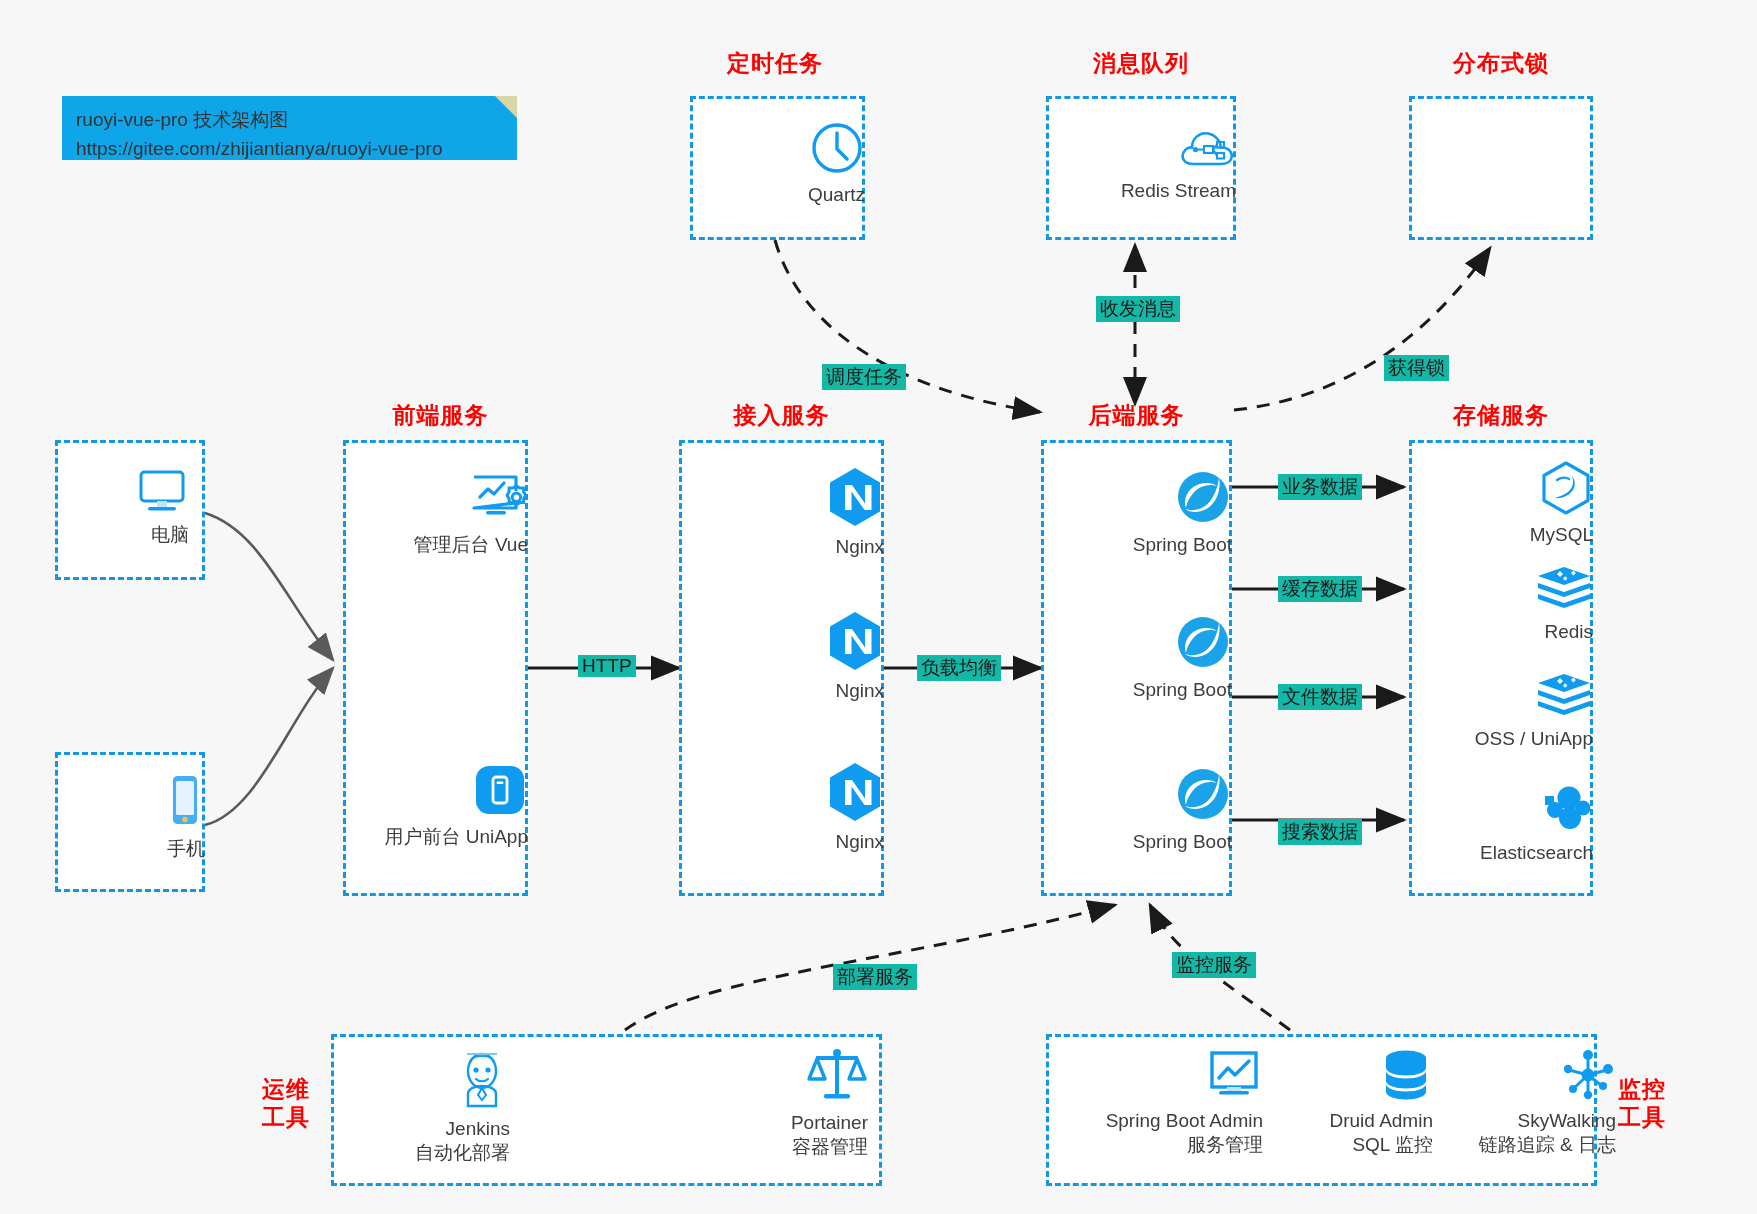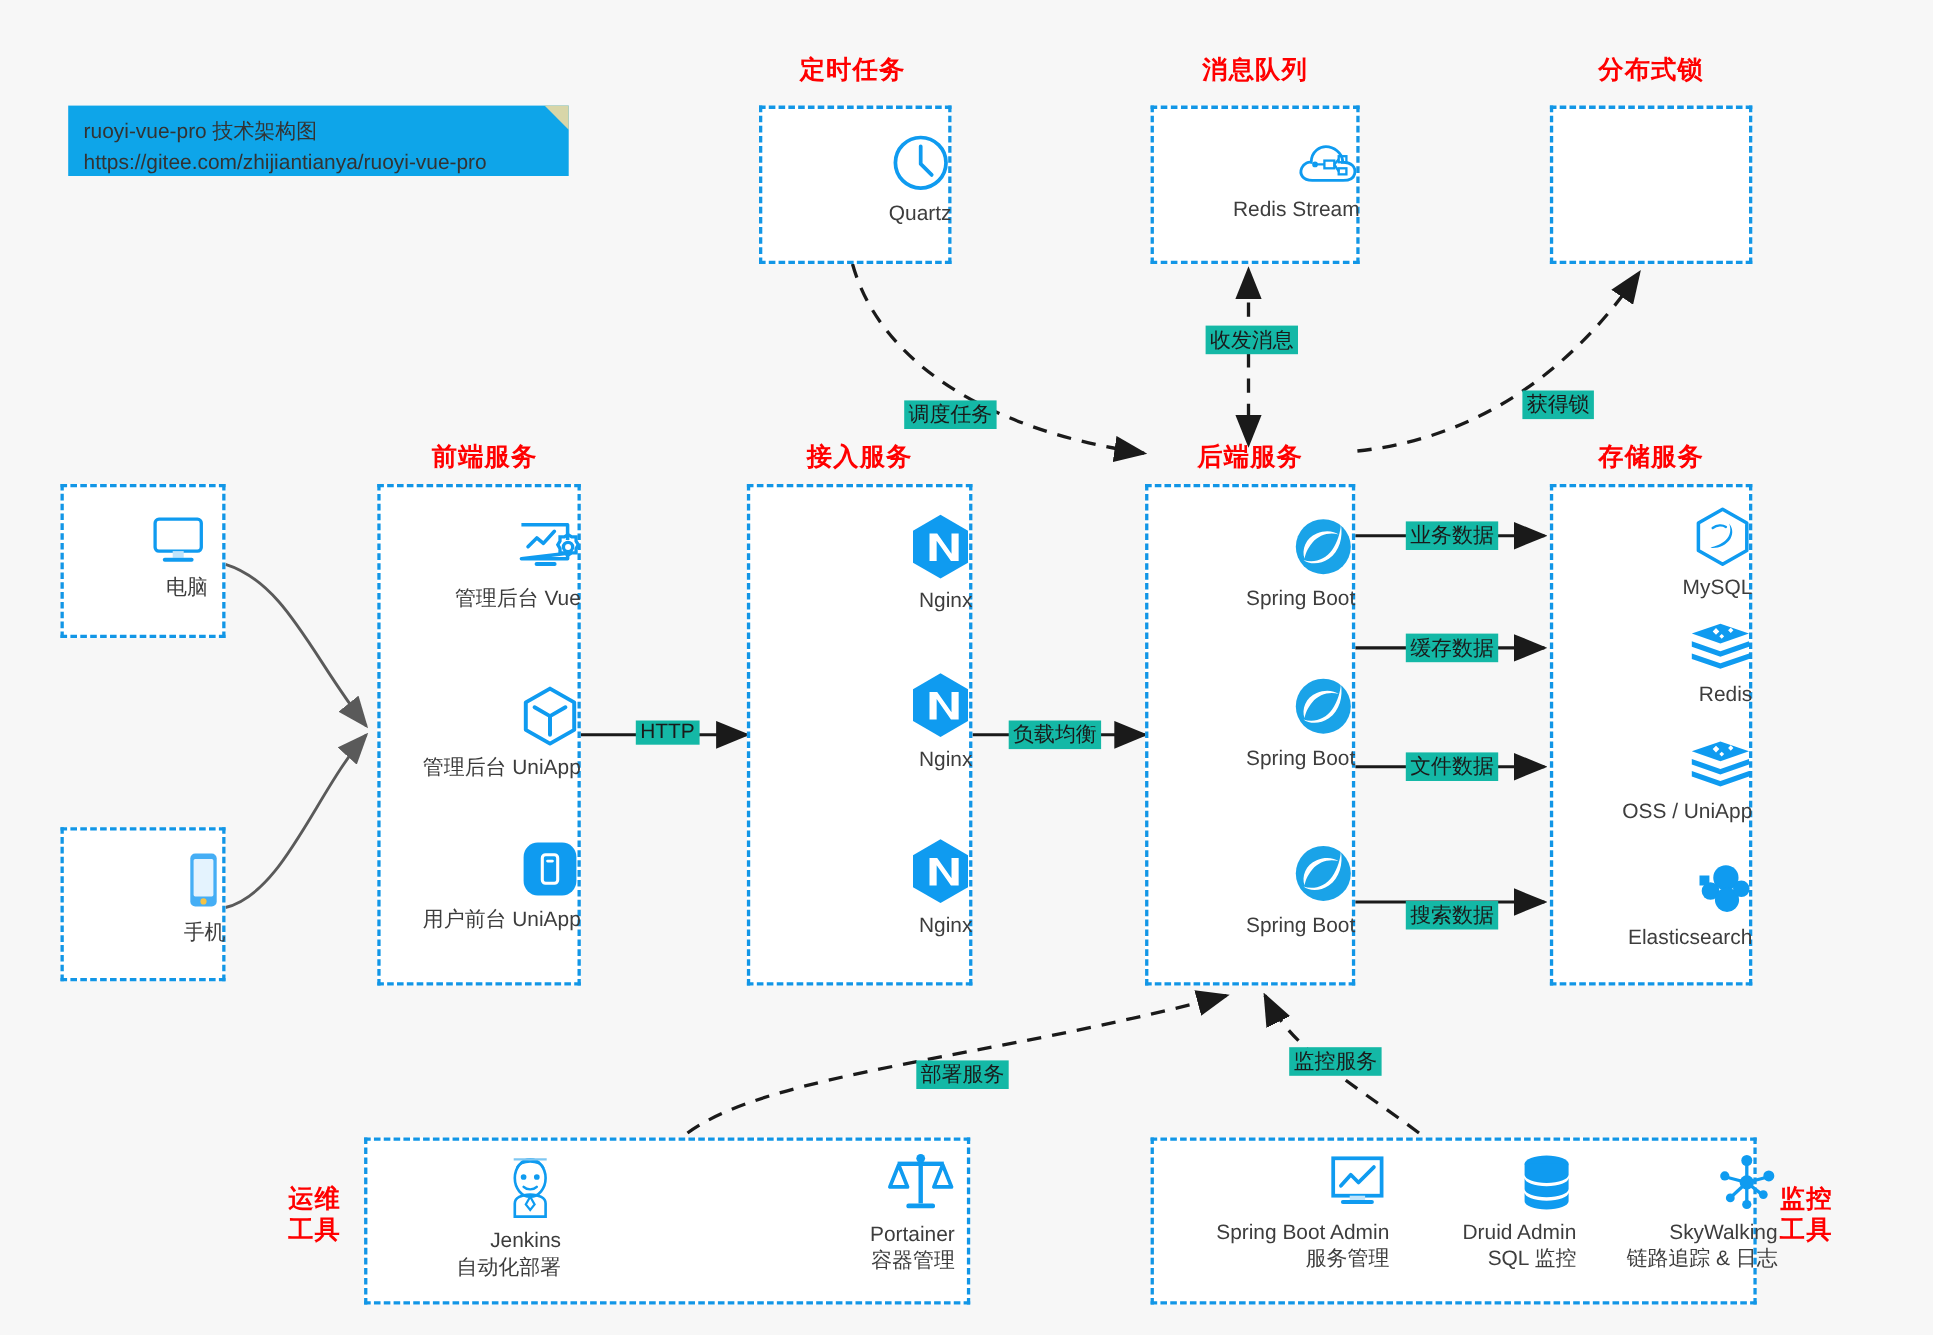--- a/index.html
+++ b/index.html
@@ -171,27 +171,20 @@
     <svg class="ico" width="62" height="56" viewBox="0 0 62 56">
       <path d="M8 7 L50 7 L50 21 M50 33 L50 38 L8 38 Z" fill="none" stroke="#0f9bf0" stroke-width="3.2" stroke-linejoin="round"></path>
       <path d="M14 27 L22 19 L28 24 L38 13" fill="none" stroke="#0f9bf0" stroke-width="3.2" stroke-linecap="round" stroke-linejoin="round"></path>
       <rect x="20" y="41" width="20" height="3.6" rx="1.8" fill="#0f9bf0"></rect>
       <path d="M47 18 l3.4 -2 l3.4 2 l3.9 0 l0 3.9 l2 3.4 l-2 3.4 l0 3.9 l-3.9 0 l-3.4 2 l-3.4 -2 l-3.9 0 l0 -3.9 l-2 -3.4 l2 -3.4 l0 -3.9 z" fill="none" stroke="#0f9bf0" stroke-width="3"></path>
       <circle cx="50.4" cy="27.3" r="4.2" fill="none" stroke="#0f9bf0" stroke-width="3"></circle>
     </svg>
     <div class="cap">管理后台 Vue</div>
   </div>
 
-  <div class="node" style="left:343px; top:622px; width:185px;">
-    <svg class="ico" width="56" height="58" viewBox="0 0 56 58">
-      <path d="M28 4 L50 16.5 L50 41.5 L28 54 L6 41.5 L6 16.5 Z" fill="none" stroke="#0f9bf0" stroke-width="3.6" stroke-linejoin="round"></path>
-      <path d="M28 29 L28 46 M28 29 L14 21 M28 29 L42 21" fill="none" stroke="#0f9bf0" stroke-width="3.6" stroke-linecap="round"></path>
-    </svg>
-    <div class="cap">管理后台 UniApp</div>
-  </div>
 
   <div class="node" style="left:343px; top:762px; width:185px;">
     <svg class="ico" width="56" height="56" viewBox="0 0 56 56">
       <rect x="4" y="4" width="48" height="48" rx="13" fill="#0f9bf0"></rect>
       <rect x="21" y="15" width="14" height="26" rx="3" fill="none" stroke="#ffffff" stroke-width="2.8"></rect>
       <rect x="24.5" y="19.5" width="7" height="2.6" rx="1.3" fill="#ffffff"></rect>
     </svg>
     <div class="cap">用户前台 UniApp</div>
   </div>
 

